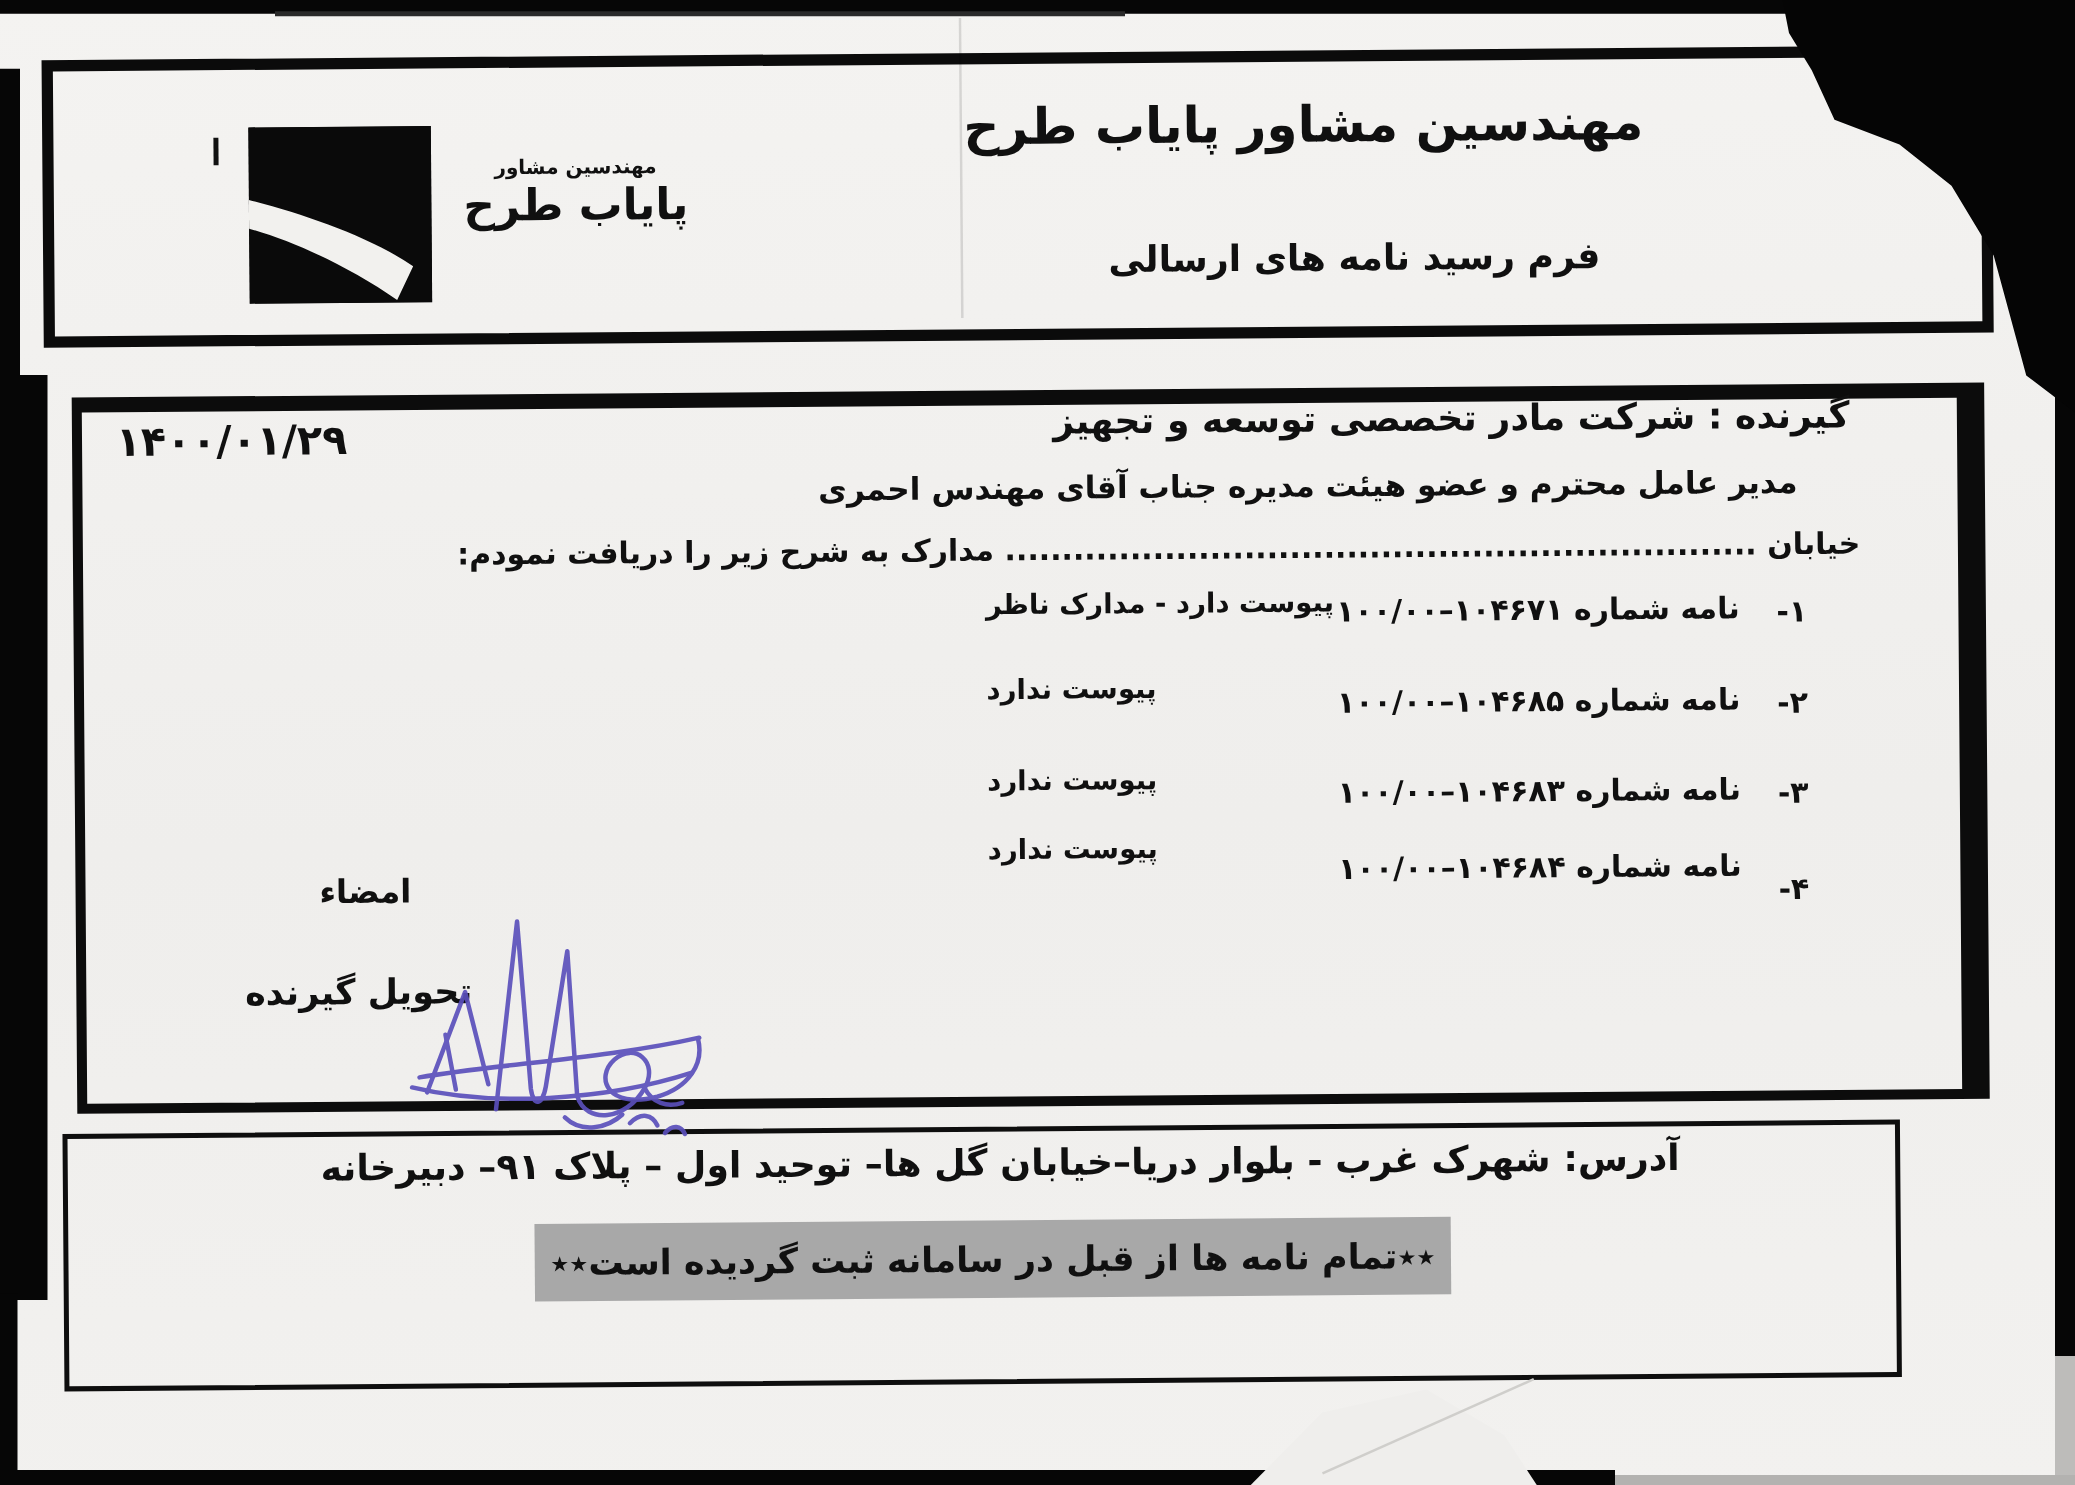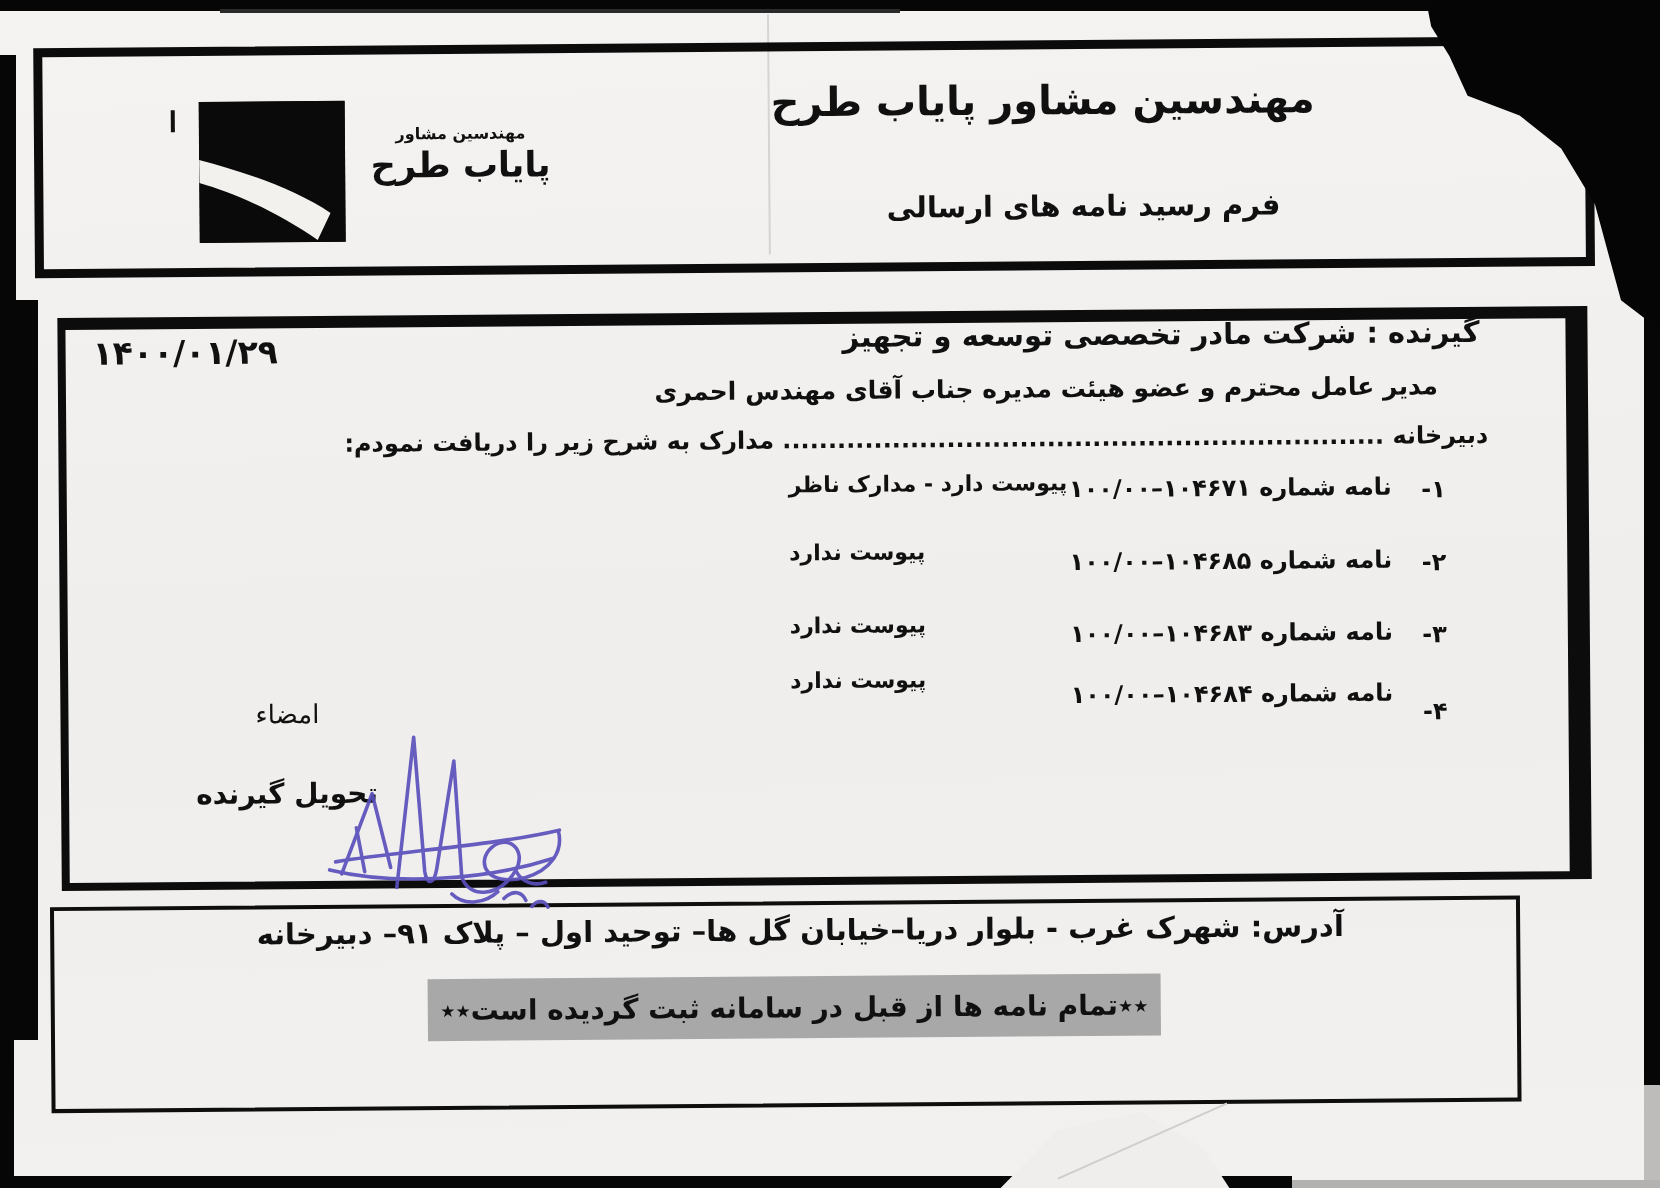--- a/index.html
+++ b/index.html
@@ -32,21 +32,21 @@
   .recipient-sub{position:absolute;right:128px;top:52px;font-size:25px;font-weight:bold;white-space:nowrap;}
   .statement{position:absolute;right:78px;top:102px;font-size:24px;font-weight:bold;white-space:nowrap;}
   .statement .dots{letter-spacing:0.5px;}
   .item-row{position:absolute;left:0;width:100%;height:62px;}
   .r0{top:150px}.r1{top:223px}.r2{top:295px}.r3{top:356px}
   .item-no{position:absolute;right:121px;top:6px;font-size:24px;font-weight:bold;}
   .item-letter{position:absolute;right:175px;top:3px;font-size:24px;font-weight:bold;white-space:nowrap;letter-spacing:0.5px;}
   .item-attach{position:absolute;left:722px;top:-2px;font-size:22px;font-weight:bold;white-space:nowrap;direction:rtl;}
   .r1 .item-attach{top:-7px}.r2 .item-attach{top:-6px}.r3 .item-attach{top:-12px}
   .r3 .item-no{top:22px}
-  .sig-label{position:absolute;left:187px;top:371px;font-size:26px;font-weight:normal;direction:rtl;}
+  .sig-label{position:absolute;left:187px;top:371px;font-size:26px;font-weight:bold;direction:rtl;}
   .receiver-label{position:absolute;left:127px;top:449px;font-size:28px;font-weight:bold;direction:rtl;white-space:nowrap;}
   .signature{position:absolute;left:300px;top:698px;width:300px;height:215px;color:var(--sig,#5b50bb);z-index:3;}
   
   .address-box{position:absolute;left:48px;top:901px;width:1470px;height:206px;
     border:4px solid #0e0e0e;box-sizing:border-box;}
   .address-line{position:absolute;left:0;right:0;top:8px;text-align:center;direction:rtl;
     font-size:29px;font-weight:bold;padding-left:30px;letter-spacing:-0.5px;}
   .note-band{position:absolute;left:373px;top:71px;width:733px;height:62px;
     background:var(--highlight,#a8a8a8);display:flex;align-items:center;justify-content:center;
     direction:rtl;font-size:28px;font-weight:bold;white-space:nowrap;}
@@ -92,21 +92,21 @@
         <div class="header-subtitle">فرم رسید نامه های ارسالی</div>
       </div>
     </div>
 
     <div class="main-box">
       <div class="main-inner">
         <div class="date">۱۴۰۰/۰۱/۲۹</div>
         <div class="recipient-line">گیرنده : شرکت مادر تخصصی توسعه و تجهیز</div>
         <div class="recipient-sub">مدیر عامل محترم و عضو هیئت مدیره جناب آقای مهندس احمری</div>
         <div class="statement">
-          <span>دبیرخانه</span>
+          <span>خیابان</span>
           <span class="dots">..................................................................</span>
           <span>مدارک به شرح زیر را دریافت نمودم:</span>
         </div>
 
         <div class="item-row r0">
           <span class="item-no">۱-</span>
           <span class="item-letter">نامه شماره ۱۰۴۶۷۱–۱۰۰/۰۰</span>
           <span class="item-attach">پیوست دارد - مدارک ناظر</span>
         </div>
         <div class="item-row r1">

